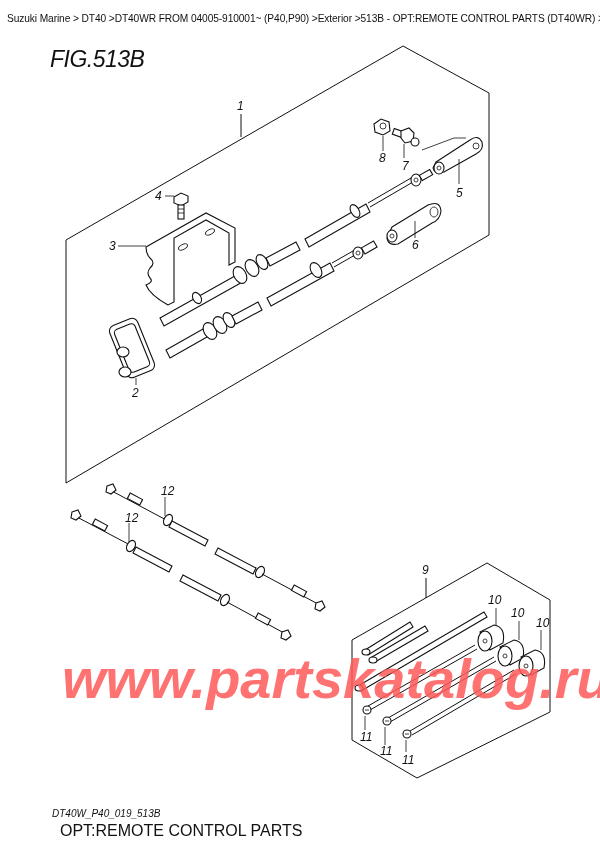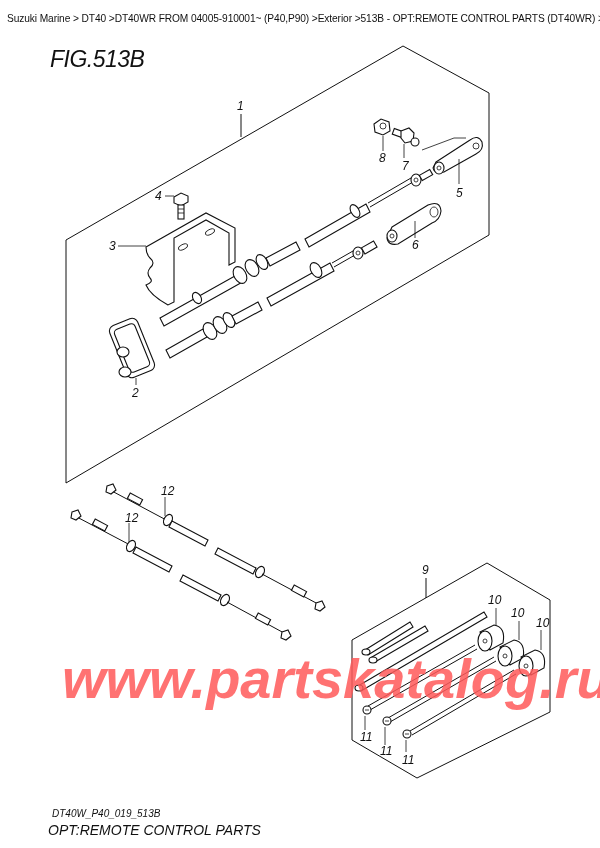--- a/index.html
+++ b/index.html
@@ -3,21 +3,21 @@
 <meta charset="utf-8">
 <style>
   html, body { margin: 0; padding: 0; background: #ffffff; }
   body { width: 600px; height: 848px; position: relative; overflow: hidden; font-family: "Liberation Sans", sans-serif; }
   .breadcrumb { position: absolute; left: 7px; top: 13px; font-size: 10.2px; color: #111; white-space: nowrap; letter-spacing: -0.1px; }
   .fig-title { position: absolute; left: 50px; top: 46px; font-size: 23px; font-style: italic; color: #111; letter-spacing: -0.5px; font-family: "Liberation Sans", sans-serif; }
   svg.diagram { position: absolute; left: 0; top: 0; }
   .callout { font-family: "Liberation Sans", sans-serif; font-style: italic; font-size: 12px; fill: #111; }
   .watermark { position: absolute; left: 62px; top: 646px; font-family: "Liberation Sans", sans-serif; font-weight: bold; font-style: italic; font-size: 56px; color: #ff5a5a; opacity: 0.85; white-space: nowrap; letter-spacing: 0px; pointer-events: none; }
   .footer-code { position: absolute; left: 52px; top: 808px; font-size: 10px; font-style: italic; color: #111; }
-  .footer-caption { position: absolute; left: 48px; top: 822px; font-size: 14px; font-style: italic; color: #111; }
+  .footer-caption { position: absolute; left: 60px; top: 822px; font-size: 16px; color: #111; }
   .part { fill: #fff; stroke: #111; stroke-width: 1.1; }
   .ln { fill: none; stroke: #111; stroke-width: 1; }
   .thin { fill: none; stroke: #111; stroke-width: 0.8; }
 </style>
 </head>
 <body>
 
 <div class="breadcrumb">Suzuki Marine &gt; DT40 &gt;DT40WR FROM 04005-910001~ (P40,P90) &gt;Exterior &gt;513B - OPT:REMOTE CONTROL PARTS (DT40WR) &gt;</div>
 <div class="fig-title">FIG.513B</div>
 

